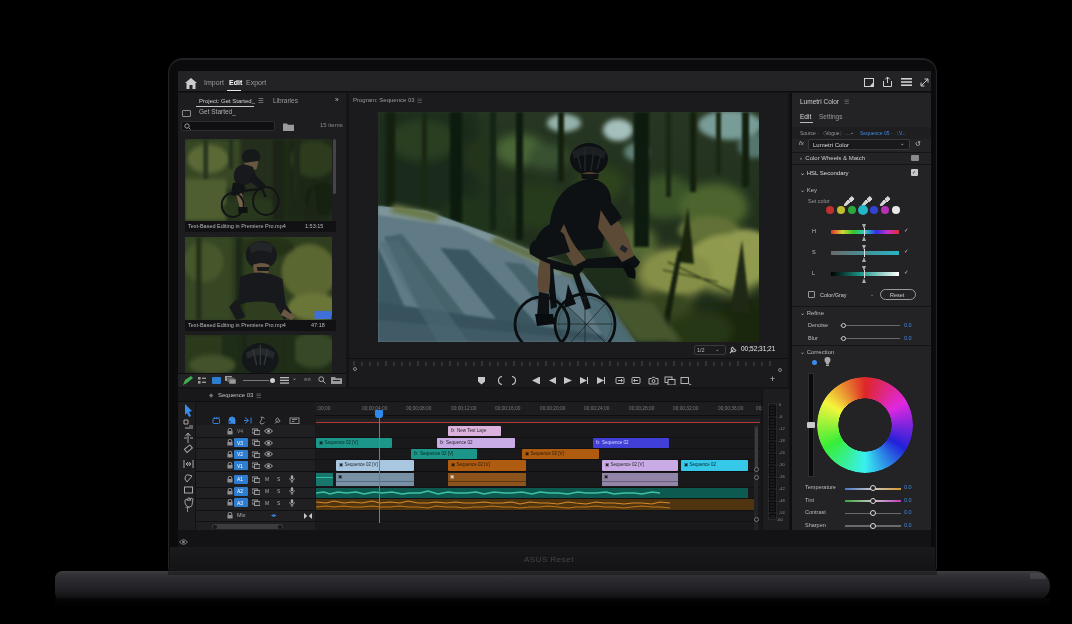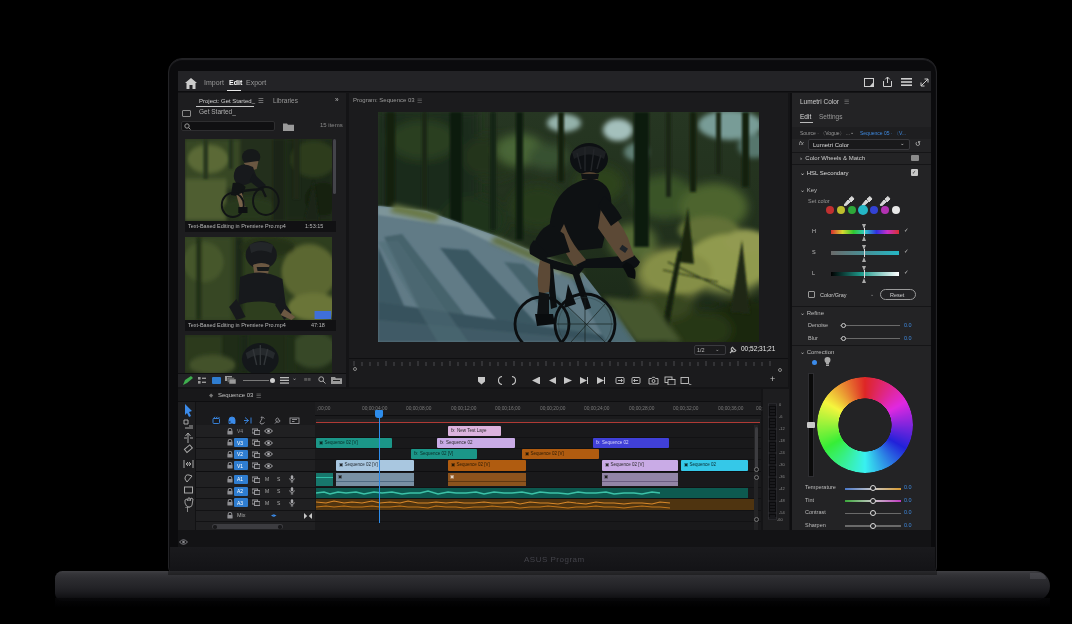--- a/index.html
+++ b/index.html
@@ -9,21 +9,21 @@
   #lid{position:absolute;left:168px;top:58px;width:769px;height:516px;background:#0b0b0d;border-radius:14px 14px 7px 7px;border:1px solid #232326;box-shadow:inset 0 1px 1px rgba(90,90,95,.35);}
   #app{position:absolute;left:178px;top:71px;width:753px;height:476px;background:#141416;overflow:hidden;}
   .txt{position:absolute;white-space:nowrap;}
 </style>
 </head>
 <body>
 <div id="stage">
 
   <div id="lid"></div>
   <div class="abs" style="left:170px;top:547px;width:765px;height:25px;background:linear-gradient(to bottom,#1a1a1d,#131316);"></div>
-  <div class="txt" style="left:524px;top:555px;font-size:8px;color:#43434a;letter-spacing:.5px;">ASUS Program</div>
+  <div class="txt" style="left:524px;top:555px;font-size:8px;color:#43434a;letter-spacing:.5px;">ASUS Reset</div>
 
   <div id="app">
 
     <div class="abs" style="left:0;top:0;width:753px;height:21px;background:#232326;border-bottom:1px solid #0d0d0f;"></div>
     <svg class="abs" style="left:7px;top:7px" width="12" height="11" viewBox="0 0 12 11">
         <path d="M6 0 L12 5 L10.5 5 L10.5 11 L7.5 11 L7.5 7 L4.5 7 L4.5 11 L1.5 11 L1.5 5 L0 5 Z" fill="#ccc"></path>
       </svg>
     <div class="txt" style="left:26px;top:8px;font-size:7px;color:#9a9a9a;">Import</div>
     <div class="txt" style="left:51px;top:8px;font-size:7px;color:#fff;font-weight:bold;">Edit</div>
     <div class="abs" style="left:49px;top:18.5px;width:14px;height:1.5px;background:#e8e8e8;"></div>

